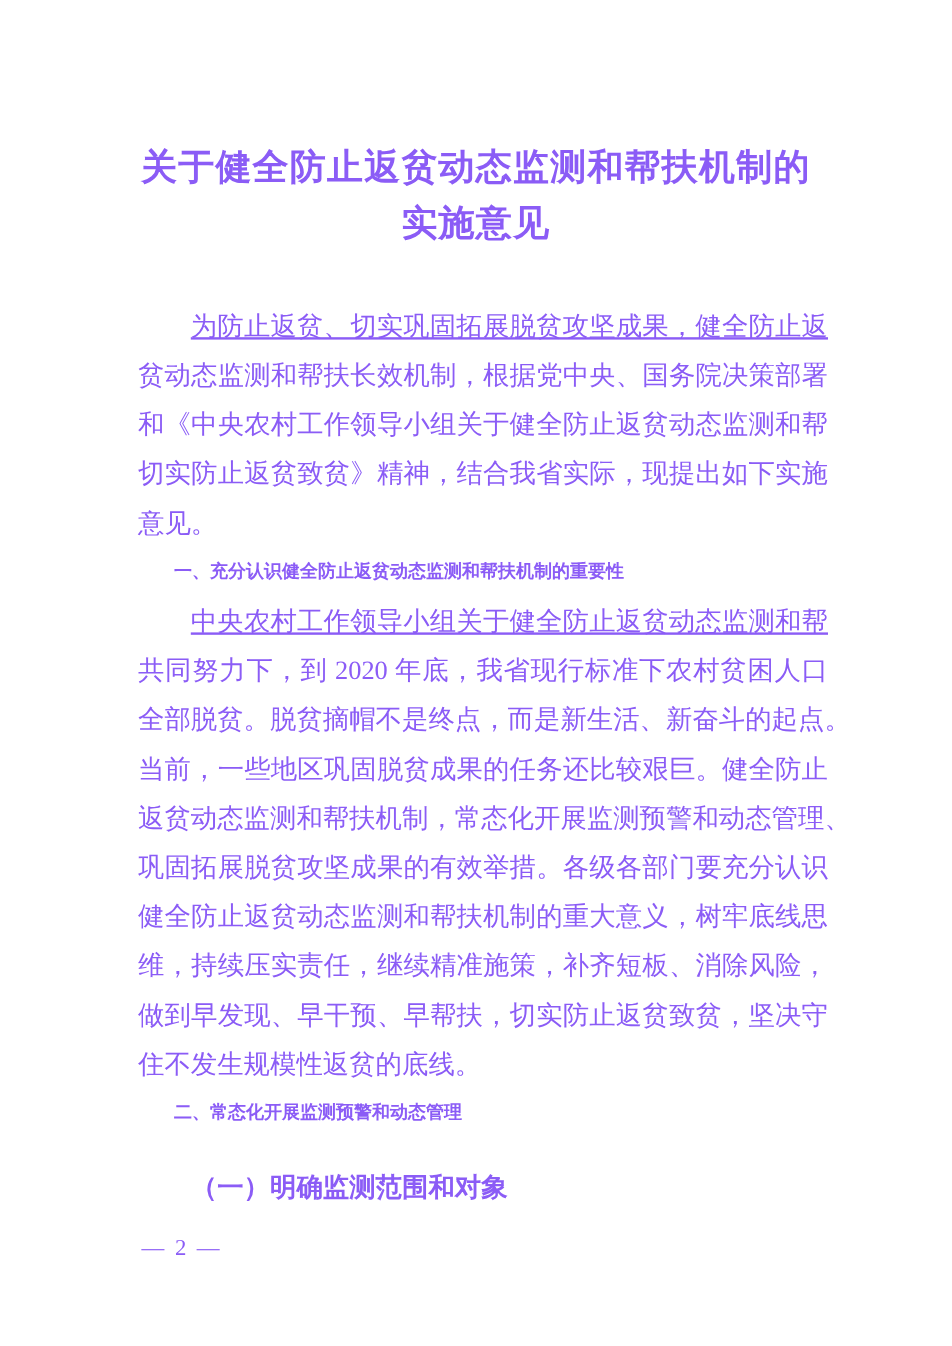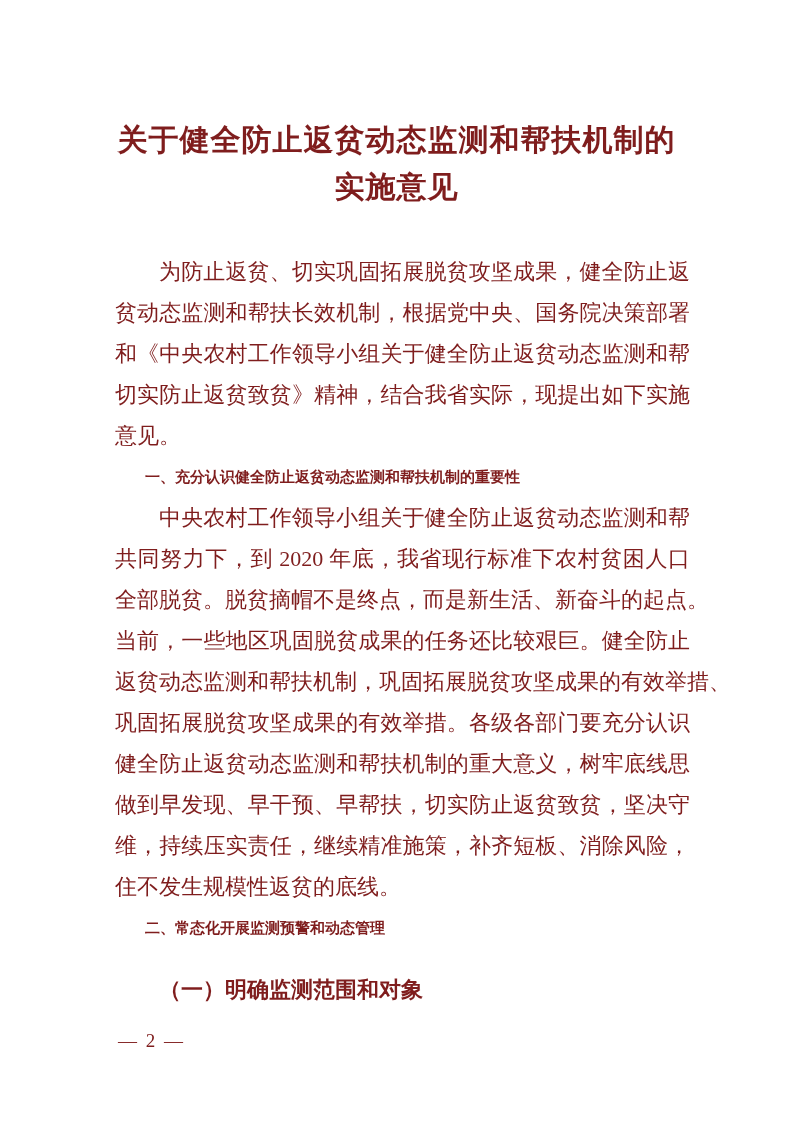--- a/index.html
+++ b/index.html
@@ -5,21 +5,21 @@
   html, body {
     margin: 0;
     padding: 0;
     background: #ffffff;
   }
   .sheet {
     position: relative;
     width: 793px;
     height: 1122px;
     background: #ffffff;
-    color: #7f1d1d;
+    color: #8b5cf6;
     font-family: "Liberation Serif", "DejaVu Serif", serif;
     overflow: hidden;
   }
   .doc-title {
     position: absolute;
     top: 116px;
     left: 109px;
     width: 575px;
     text-align: center;
     font-family: "Liberation Serif", "DejaVu Serif", serif;
@@ -39,20 +39,21 @@
     line-height: 41px;
     text-align: justify;
     text-align-last: justify;
     white-space: nowrap;
   }
   .body-line.last {
     text-align-last: left;
   }
   .body-line.indent {
     text-indent: 2em;
+    text-decoration: underline;
   }
   .heading-hei {
     font-family: "Liberation Sans", "DejaVu Sans", sans-serif;
     font-weight: bold;
     font-size: 15px;
     line-height: 41px;
     text-indent: 2em;
     white-space: nowrap;
   }
   .heading-kai {
@@ -91,25 +92,25 @@
         <div class="body-line">和《中央农村工作领导小组关于健全防止返贫动态监测和帮</div>
         <div class="body-line">切实防止返贫致贫》精神，结合我省实际，现提出如下实施</div>
         <div class="body-line last">意见。</div>
       </div>
       <div class="heading-hei">一、充分认识健全防止返贫动态监测和帮扶机制的重要性</div>
       <div>
         <div class="body-line indent">中央农村工作领导小组关于健全防止返贫动态监测和帮</div>
         <div class="body-line">共同努力下，到 2020 年底，我省现行标准下农村贫困人口</div>
         <div class="body-line">全部脱贫。脱贫摘帽不是终点，而是新生活、新奋斗的起点。</div>
         <div class="body-line">当前，一些地区巩固脱贫成果的任务还比较艰巨。健全防止</div>
-        <div class="body-line">返贫动态监测和帮扶机制，巩固拓展脱贫攻坚成果的有效举措、</div>
+        <div class="body-line">返贫动态监测和帮扶机制，常态化开展监测预警和动态管理、</div>
         <div class="body-line">巩固拓展脱贫攻坚成果的有效举措。各级各部门要充分认识</div>
         <div class="body-line">健全防止返贫动态监测和帮扶机制的重大意义，树牢底线思</div>
+        <div class="body-line">维，持续压实责任，继续精准施策，补齐短板、消除风险，</div>
         <div class="body-line">做到早发现、早干预、早帮扶，切实防止返贫致贫，坚决守</div>
-        <div class="body-line">维，持续压实责任，继续精准施策，补齐短板、消除风险，</div>
         <div class="body-line last">住不发生规模性返贫的底线。</div>
       </div>
       <div class="heading-hei">二、常态化开展监测预警和动态管理</div>
       <div class="heading-kai">（一）明确监测范围和对象</div>
     </div>
 
   <div class="page-number">— 2 —</div>
 
 </div>
 

